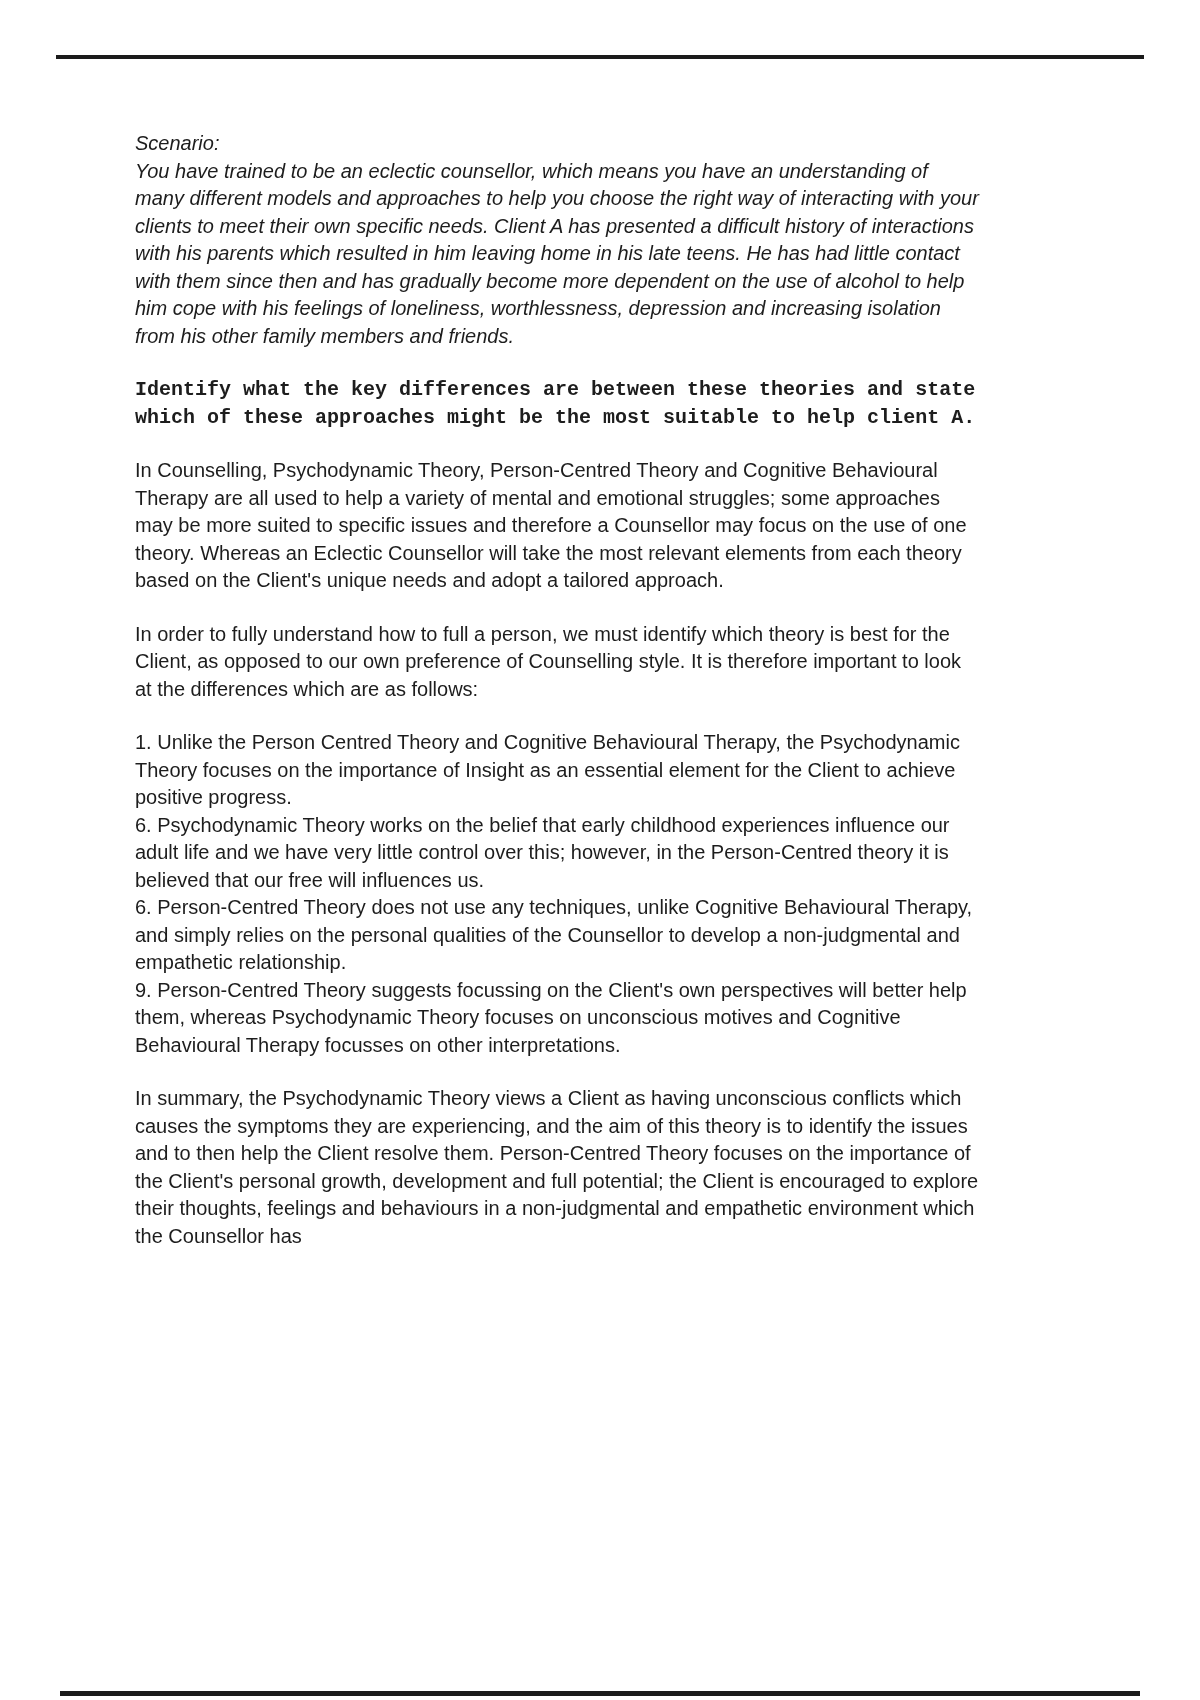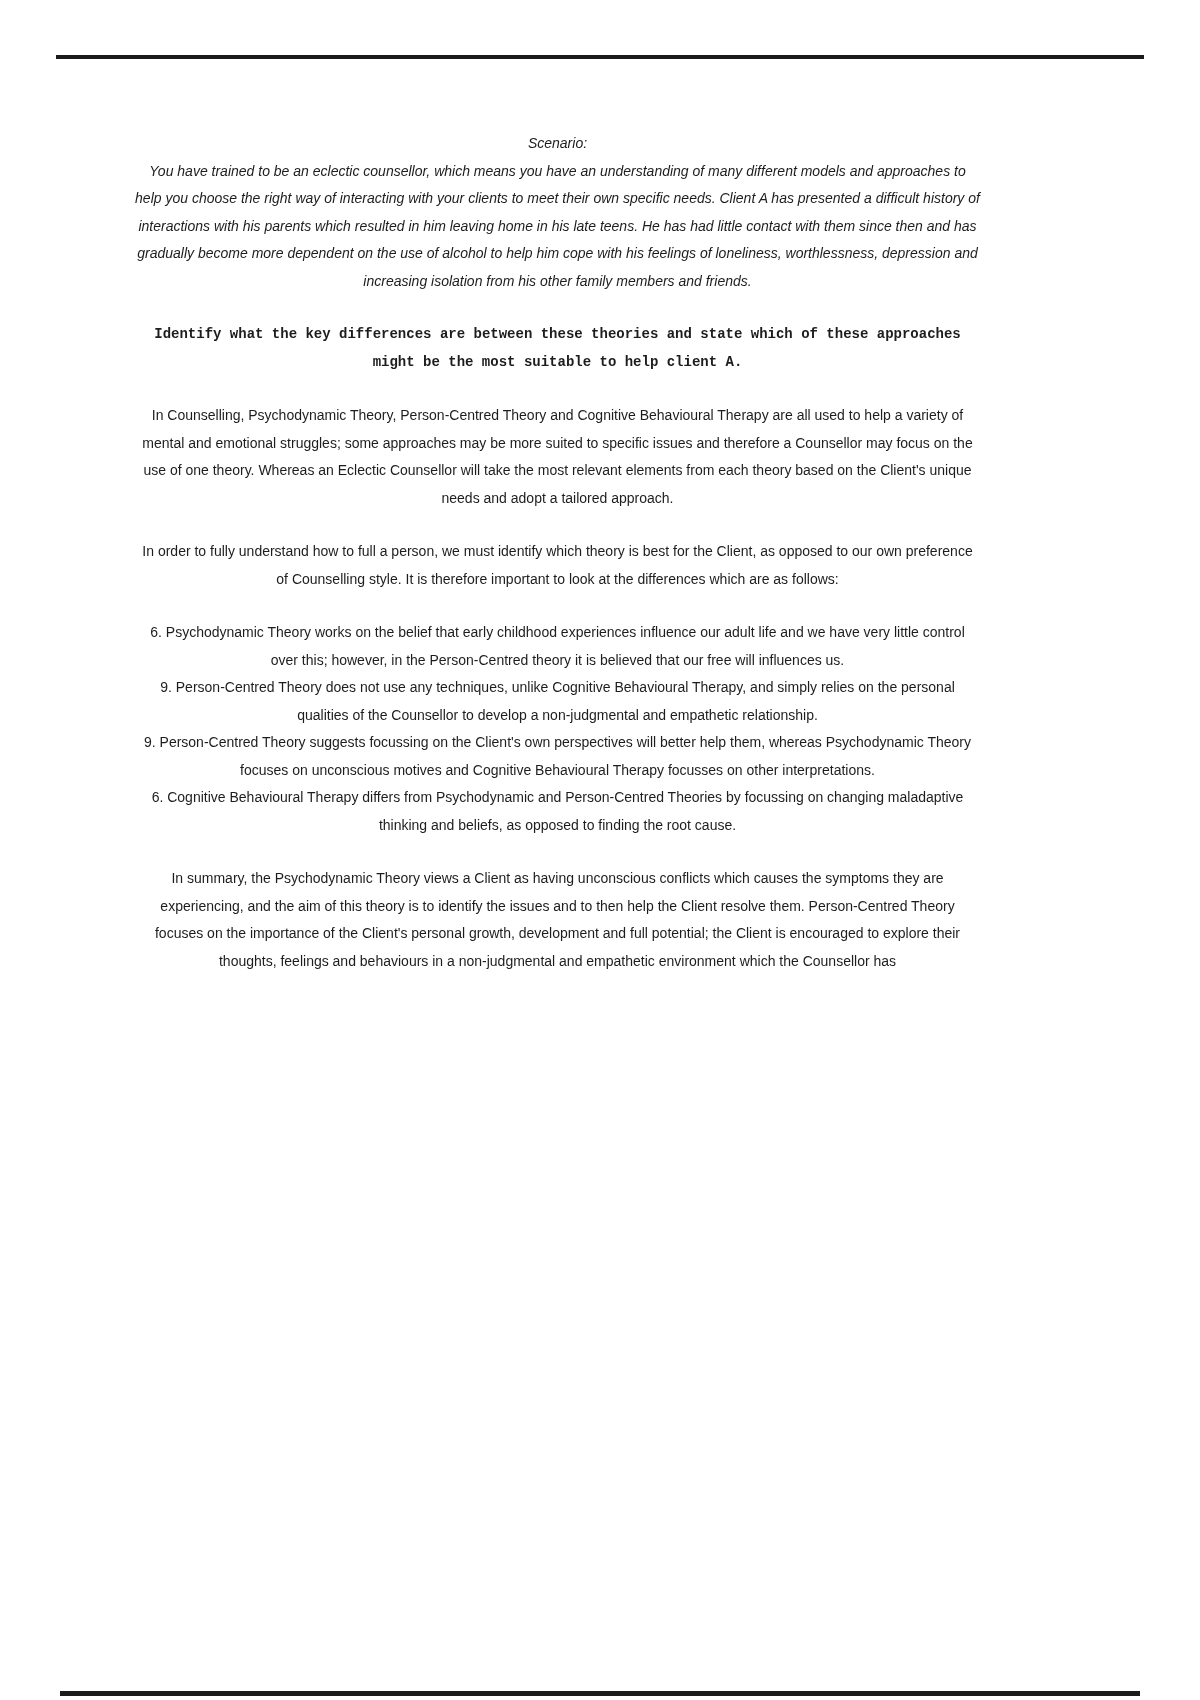--- a/index.html
+++ b/index.html
@@ -29,23 +29,23 @@
     left: 60px;
     top: 1691px;
     width: 1080px;
     height: 5px;
   }
   .content {
     position: absolute;
     left: 135px;
     top: 130px;
     width: 845px;
-    font-size: 14px;
+    font-size: 20px;
     line-height: 27.5px;
-    text-align: center;
+    text-align: left;
   }
   .content p {
     margin: 0 0 26px 0;
   }
   .scenario {
     font-style: italic;
   }
   .scenario-label {
     display: block;
   }
@@ -77,24 +77,24 @@
       <span>You have trained to be an eclectic counsellor, which means you have an understanding of many different models and approaches to help you choose the right way of interacting with your clients to meet their own specific needs. Client A has presented a difficult history of interactions with his parents which resulted in him leaving home in his late teens. He has had little contact with them since then and has gradually become more dependent on the use of alcohol to help him cope with his feelings of loneliness, worthlessness, depression and increasing isolation from his other family members and friends.</span>
     </p>
 
     <p class="heading">Identify what the key differences are between these theories and state which of these approaches might be the most suitable to help client A.</p>
 
     <p>In Counselling, Psychodynamic Theory, Person-Centred Theory and Cognitive Behavioural Therapy are all used to help a variety of mental and emotional struggles; some approaches may be more suited to specific issues and therefore a Counsellor may focus on the use of one theory. Whereas an Eclectic Counsellor will take the most relevant elements from each theory based on the Client's unique needs and adopt a tailored approach.</p>
 
     <p>In order to fully understand how to full a person, we must identify which theory is best for the Client, as opposed to our own preference of Counselling style. It is therefore important to look at the differences which are as follows:</p>
 
     <div class="list">
+      <div class="li">1. Unlike the Person Centred Theory and Cognitive Behavioural Therapy, the Psychodynamic Theory focuses on the importance of Insight as an essential element for the Client to achieve positive progress.</div>
       <div class="li">6. Psychodynamic Theory works on the belief that early childhood experiences influence our adult life and we have very little control over this; however, in the Person-Centred theory it is believed that our free will influences us.</div>
-      <div class="li">9. Person-Centred Theory does not use any techniques, unlike Cognitive Behavioural Therapy, and simply relies on the personal qualities of the Counsellor to develop a non-judgmental and empathetic relationship.</div>
+      <div class="li">6. Person-Centred Theory does not use any techniques, unlike Cognitive Behavioural Therapy, and simply relies on the personal qualities of the Counsellor to develop a non-judgmental and empathetic relationship.</div>
       <div class="li">9. Person-Centred Theory suggests focussing on the Client's own perspectives will better help them, whereas Psychodynamic Theory focuses on unconscious motives and Cognitive Behavioural Therapy focusses on other interpretations.</div>
-      <div class="li">6. Cognitive Behavioural Therapy differs from Psychodynamic and Person-Centred Theories by focussing on changing maladaptive thinking and beliefs, as opposed to finding the root cause.</div>
     </div>
 
     <p class="summary">In summary, the Psychodynamic Theory views a Client as having unconscious conflicts which causes the symptoms they are experiencing, and the aim of this theory is to identify the issues and to then help the Client resolve them. Person-Centred Theory focuses on the importance of the Client's personal growth, development and full potential; the Client is encouraged to explore their thoughts, feelings and behaviours in a non-judgmental and empathetic environment which the Counsellor has</p>
 
   </div>
 
   <div class="rule rule-bottom"></div>
 
 </div>
 

